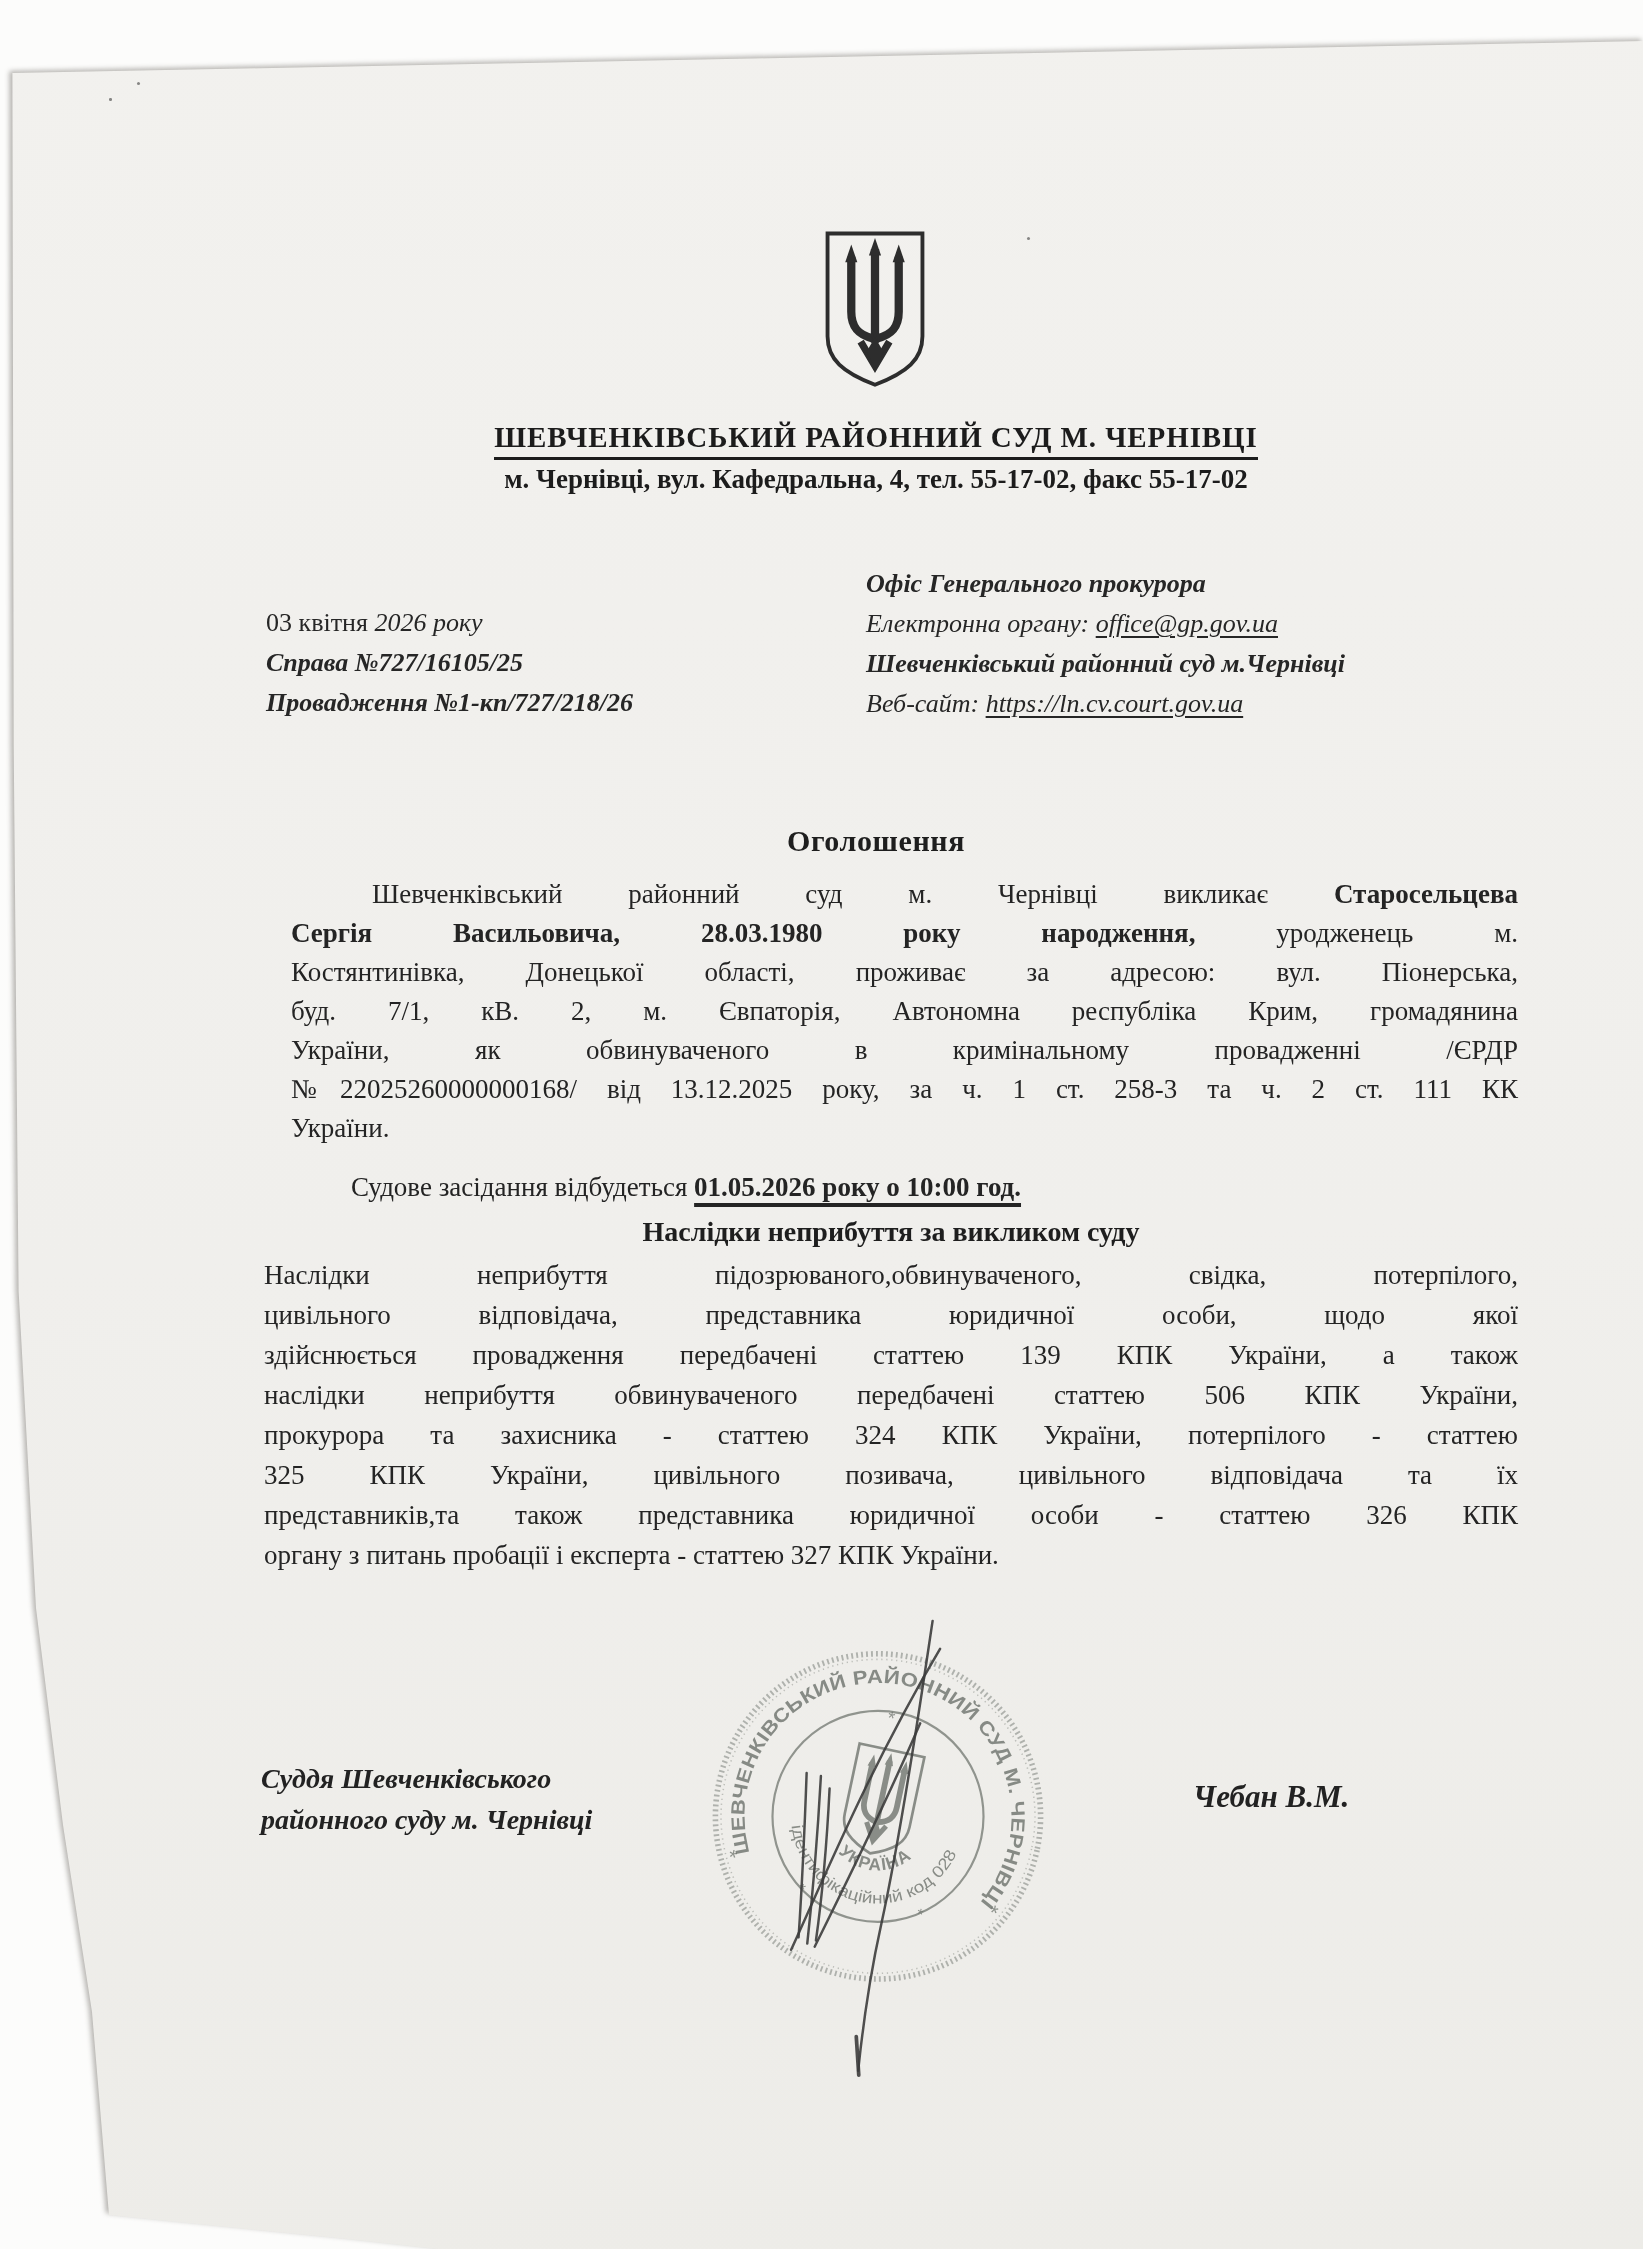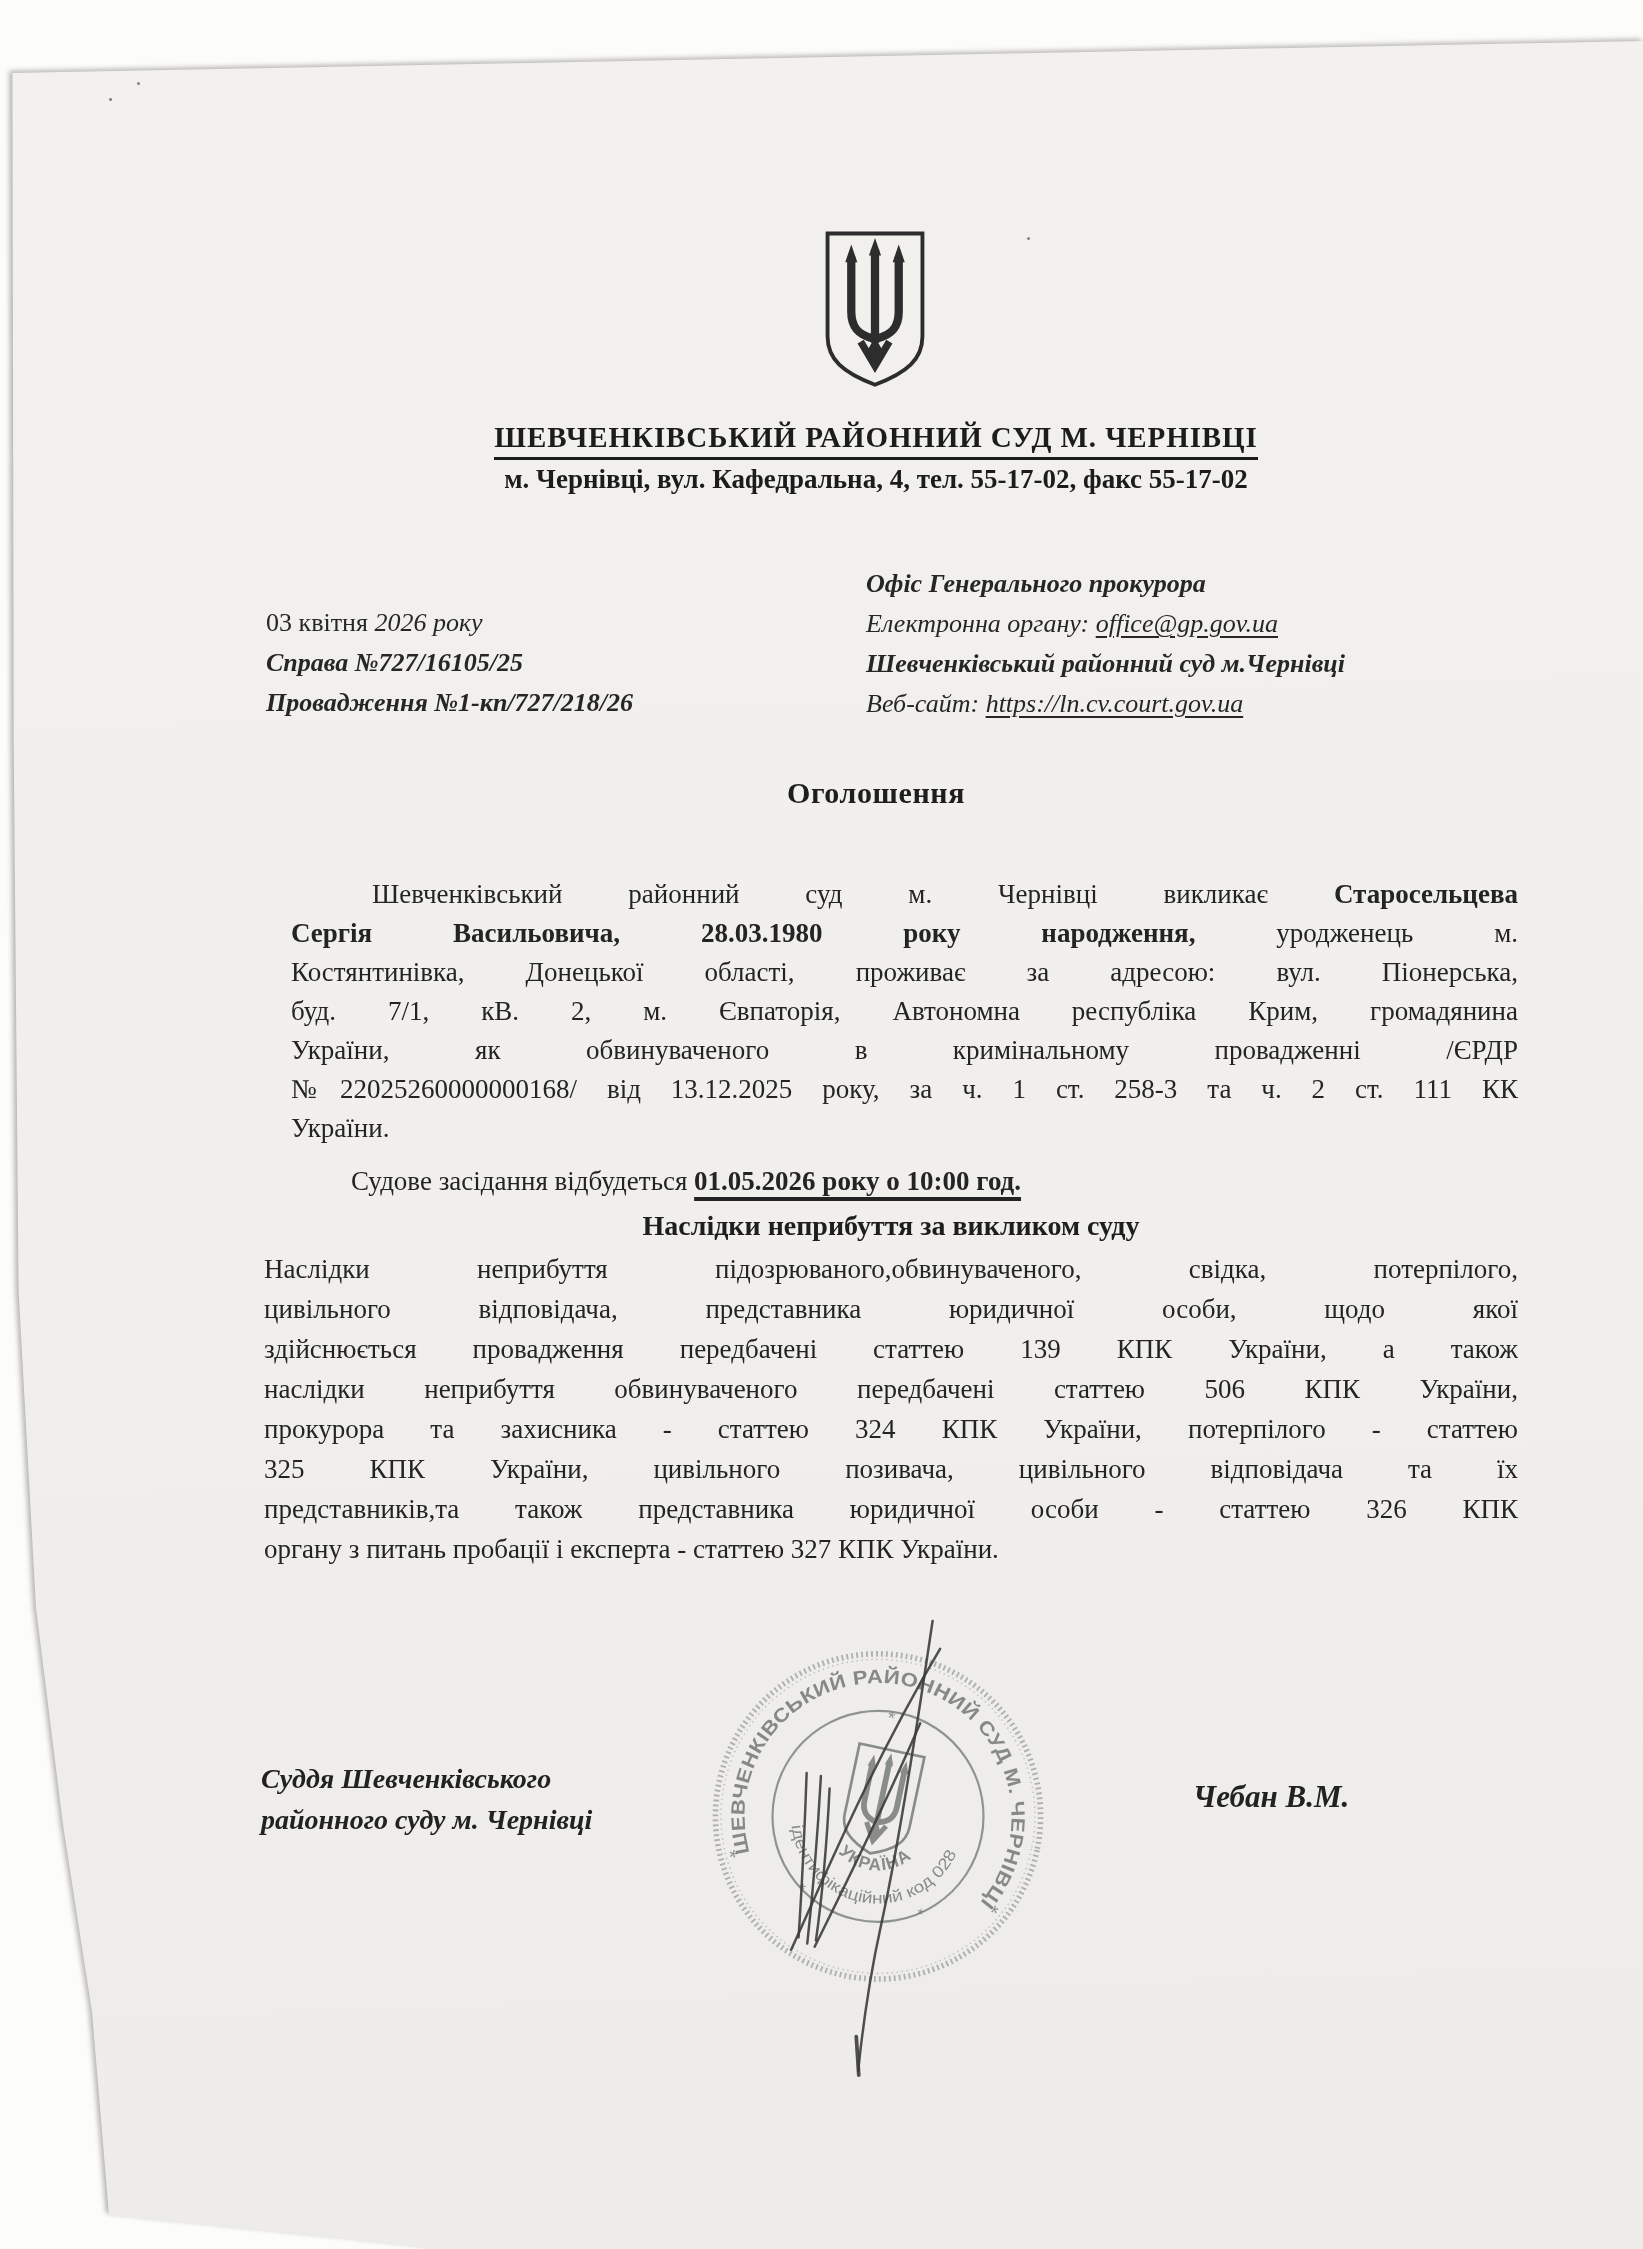--- a/index.html
+++ b/index.html
@@ -26,29 +26,29 @@
   #court-name span{display:inline-block;border-bottom:3.1px solid #1c1c1c;padding-bottom:3.1px;}
   #court-address{position:absolute;left:224px;top:464px;width:1304px;text-align:center;
     font-size:27px;font-weight:bold;color:#1c1c1c;white-space:nowrap;}
 
   
   .metacol{position:absolute;font-size:26px;line-height:40px;white-space:nowrap;}
   #meta-left{left:266px;top:603px;}
   #meta-right{left:866px;top:564px;}
 
   
-  #announce-title{position:absolute;left:224px;top:776px;width:1304px;text-align:center;
+  #announce-title{position:absolute;left:224px;top:824px;width:1304px;text-align:center;
     font-size:30px;font-weight:bold;color:#1e1e1e;letter-spacing:0.6px;}
   #textflow{position:absolute;left:264px;top:875px;width:1254px;font-size:27px;color:#242424;}
   .tline{text-align:justify;text-align-last:justify;}
   .tline:last-child{text-align-last:left;}
   #para1{line-height:39px;margin-left:27px;}
   #para1 .tline:first-child{padding-left:81px;}
   #para2{line-height:40px;}
-  #session-line{padding-left:87px;line-height:39px;margin-top:14px;white-space:nowrap;}
+  #session-line{padding-left:87px;line-height:39px;margin-top:20px;white-space:nowrap;}
   #consequences-title{text-align:center;font-weight:bold;font-size:28px;line-height:39px;margin-top:5px;margin-bottom:4px;color:#1e1e1e;}
 
   .rb{font-weight:bold;}
   .ri{font-style:italic;}
   .ru{text-decoration:underline;text-decoration-thickness:1.6px;text-underline-offset:4.3px;}
   .rb.ru{text-decoration-thickness:3.7px;text-underline-offset:6.8px;}
 
   
   #judge-title{position:absolute;left:261px;top:1758px;font-size:28px;line-height:41px;
     font-weight:bold;font-style:italic;color:#222;white-space:nowrap;}

